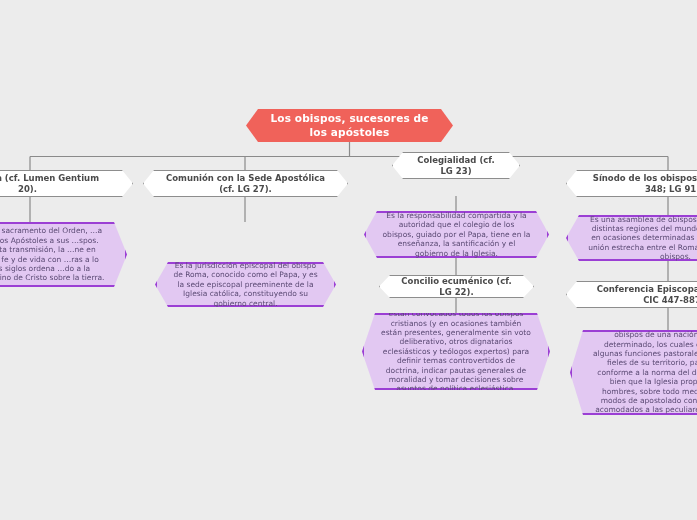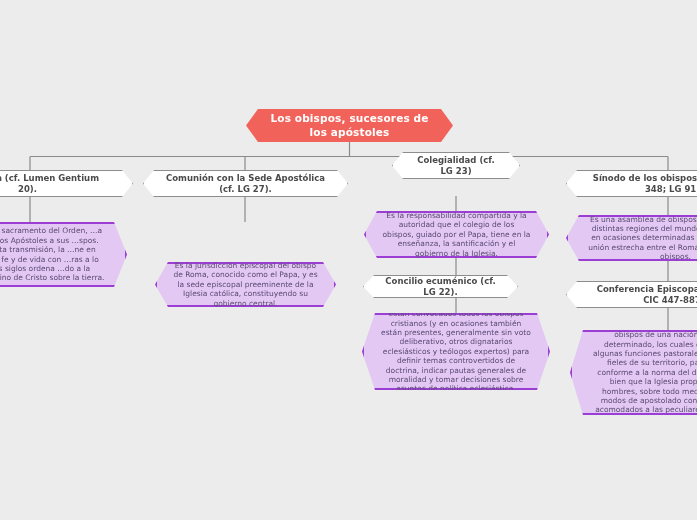--- a/index.html
+++ b/index.html
@@ -139,21 +139,21 @@
   </div>
 
   <div class="node hex-title" style="left:392px; top:152px; width:128px; height:27px;">
     <span>Colegialidad (cf. LG 23)</span>
   </div>
 
   <div class="node hex-body" style="left:364px; top:211px; width:185px; height:47px;">
     <span>Es la responsabilidad compartida y la autoridad que el colegio de los obispos, guiado por el Papa, tiene en la enseñanza, la santificación y el gobierno de la Iglesia.</span>
   </div>
 
-  <div class="node hex-title" style="left:363px; top:275px; width:155px; height:23px;">
+  <div class="node hex-title" style="left:379px; top:275px; width:155px; height:23px;">
     <span>Concilio ecuménico (cf. LG 22).</span>
   </div>
 
   <div class="node hex-body" style="left:362px; top:313px; width:188px; height:77px;">
     <span>Es un sínodo o reunión solemne al que están convocados todos los obispos cristianos (y en ocasiones también están presentes, generalmente sin voto deliberativo, otros dignatarios eclesiásticos y teólogos expertos) para definir temas controvertidos de doctrina, indicar pautas generales de moralidad y tomar decisiones sobre asuntos de política eclesiástica, judiciales o disciplinarios.</span>
   </div>
 
   <div class="node hex-title clip-right" style="left:566px; top:170px; width:215px; height:27px; justify-content:flex-start; padding-left:24px;">
     <span>Sínodo de los obispos (cf. CIC 342-348; LG 911)</span>
   </div>

